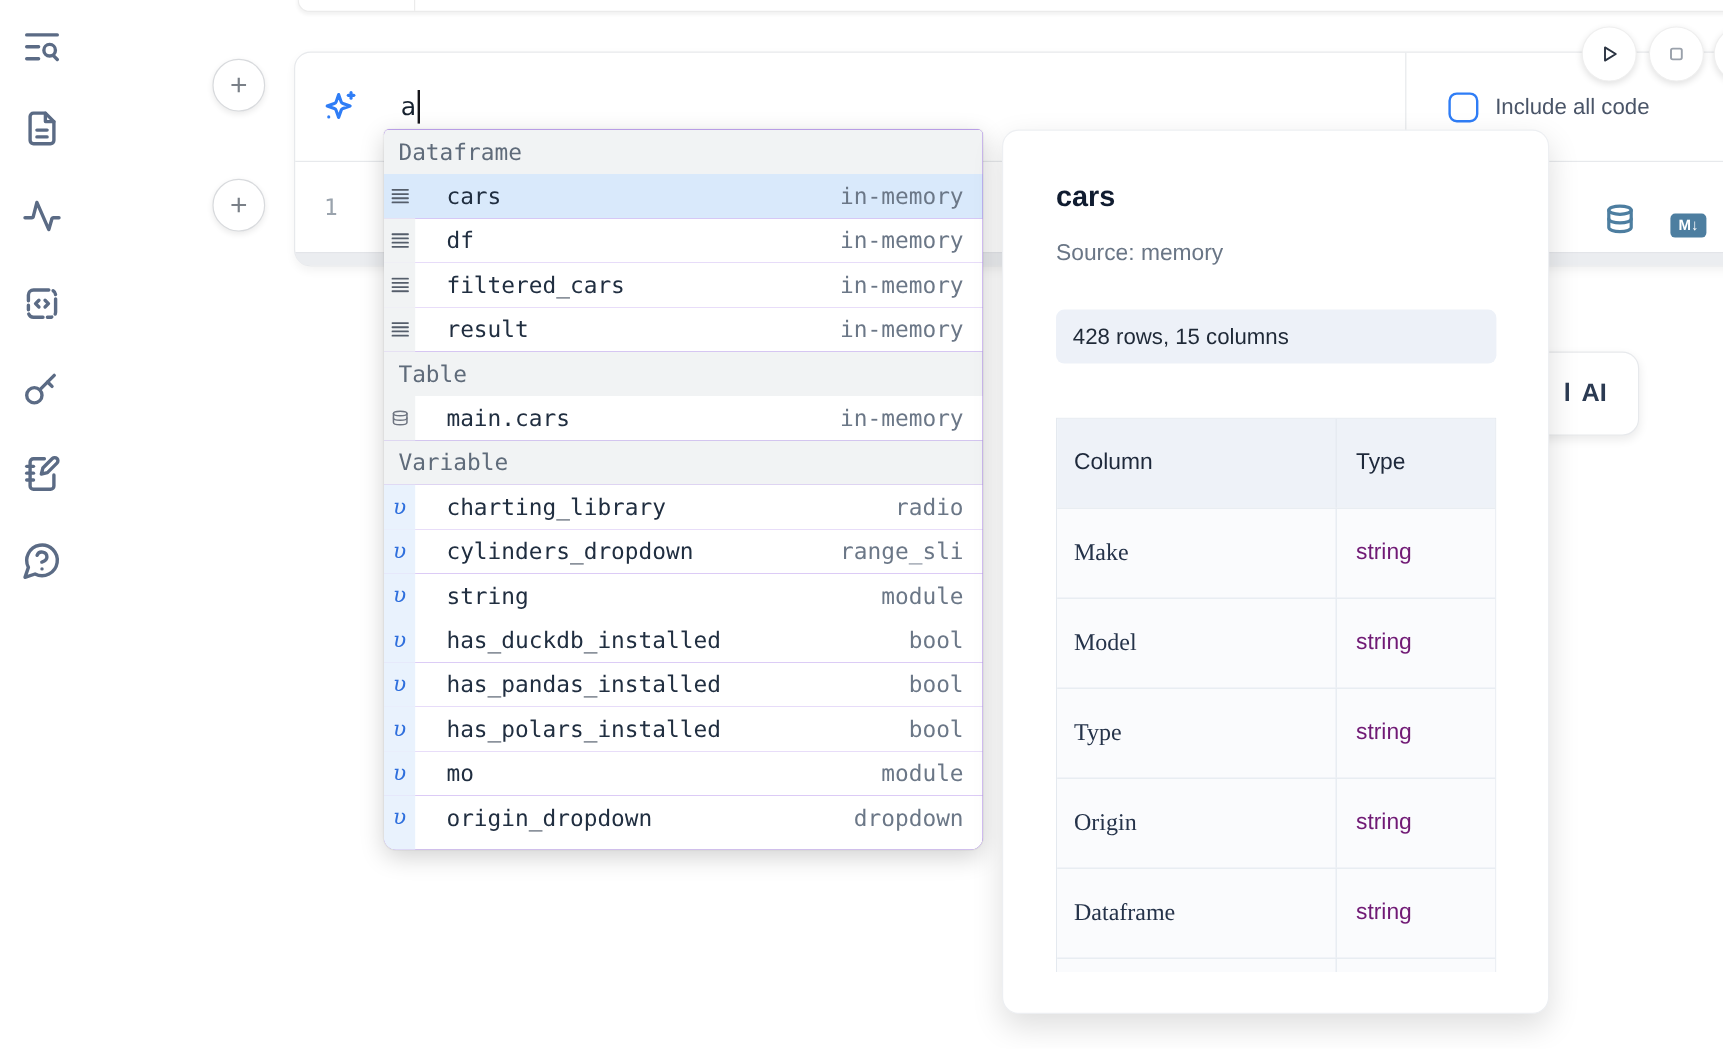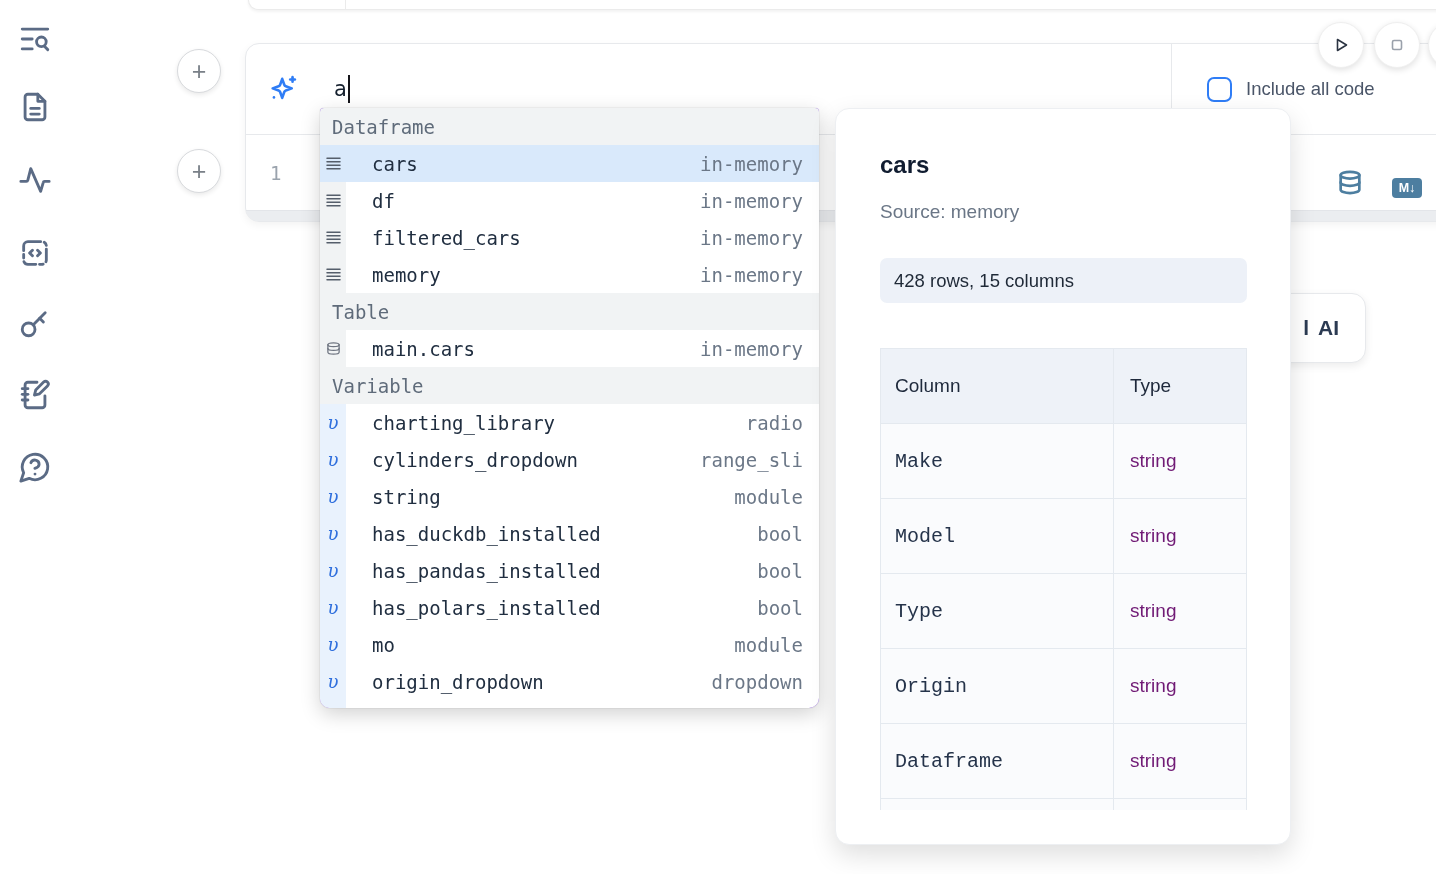--- a/index.html
+++ b/index.html
@@ -115,21 +115,21 @@
     border-radius:7px;display:flex;align-items:center;padding-left:14px;
     box-sizing:border-box;font-size:18.5px;color:#1f2937;
   }
   .p-tablewrap{position:absolute;left:44px;top:239px;width:367px;height:462px;overflow:hidden}
   .dt{border:1px solid #e4e9ef;box-sizing:border-box}
   .dt-h{display:flex;height:74px;background:#eef2f8}
   .dt-r{display:flex;height:74px;background:#fafbfd;border-top:1px solid #e4e9ef}
   .c1{width:233px;box-sizing:border-box;border-right:1px solid #e4e9ef;display:flex;align-items:center;padding-left:14px}
   .c2{flex:1;display:flex;align-items:center;padding-left:16px}
   .dt-h .c1,.dt-h .c2{font-size:19px;color:#1e293b}
-  .dt-r .c1{font-family:Liberation Mono, monospace;font-size:20px;color:#25334a}
+  .dt-r .c1{font-family:Liberation Serif, serif;font-size:20px;color:#25334a}
   .dt-r .c2{font-size:19px;color:#701a75}
 </style>
 </head>
 <body>
 
 <div class="side-icon" style="top:22px">
   <svg width="34" height="34" viewBox="0 0 24 24" fill="none" stroke="#5b6b85" stroke-width="2" stroke-linecap="round" stroke-linejoin="round">
     <path d="M21 5H3"></path>
       <path d="M10 12H3"></path>
       <path d="M10 19H3"></path>
@@ -288,21 +288,21 @@
       <div class="crow">
     <span class="gutter g-std">
       <svg width="15" height="13" viewBox="0 0 15 13" stroke="#555e6b" stroke-width="1.5" stroke-linecap="round">
         <path d="M1 1.2h13"></path>
             <path d="M1 4.7h13"></path>
             <path d="M1 8.2h13"></path>
             <path d="M1 11.7h13"></path>
       </svg>
 
     </span>
-    <span class="cname">memory</span>
+    <span class="cname">result</span>
     <span class="ctype">in-memory</span>
   </div>
       <div class="sec">
         <span class="sec-text">Table</span>
       </div>
       <div class="crow">
     <span class="gutter g-std">
 
       <svg width="15" height="16" viewBox="0 0 24 24" fill="none" stroke="#6e7480" stroke-width="2" stroke-linecap="round" stroke-linejoin="round">
         <ellipse cx="12" cy="5" rx="9" ry="3"></ellipse>

